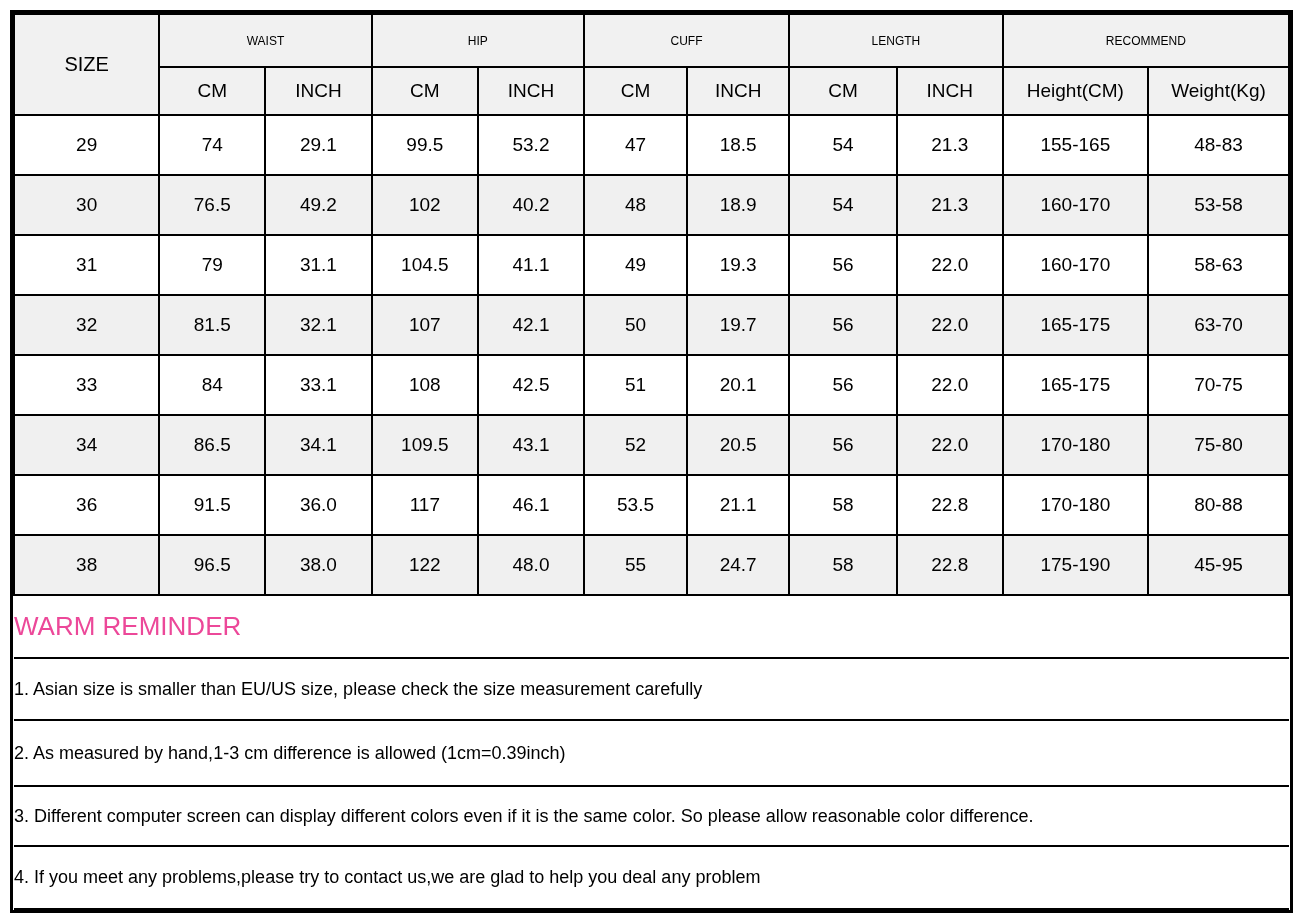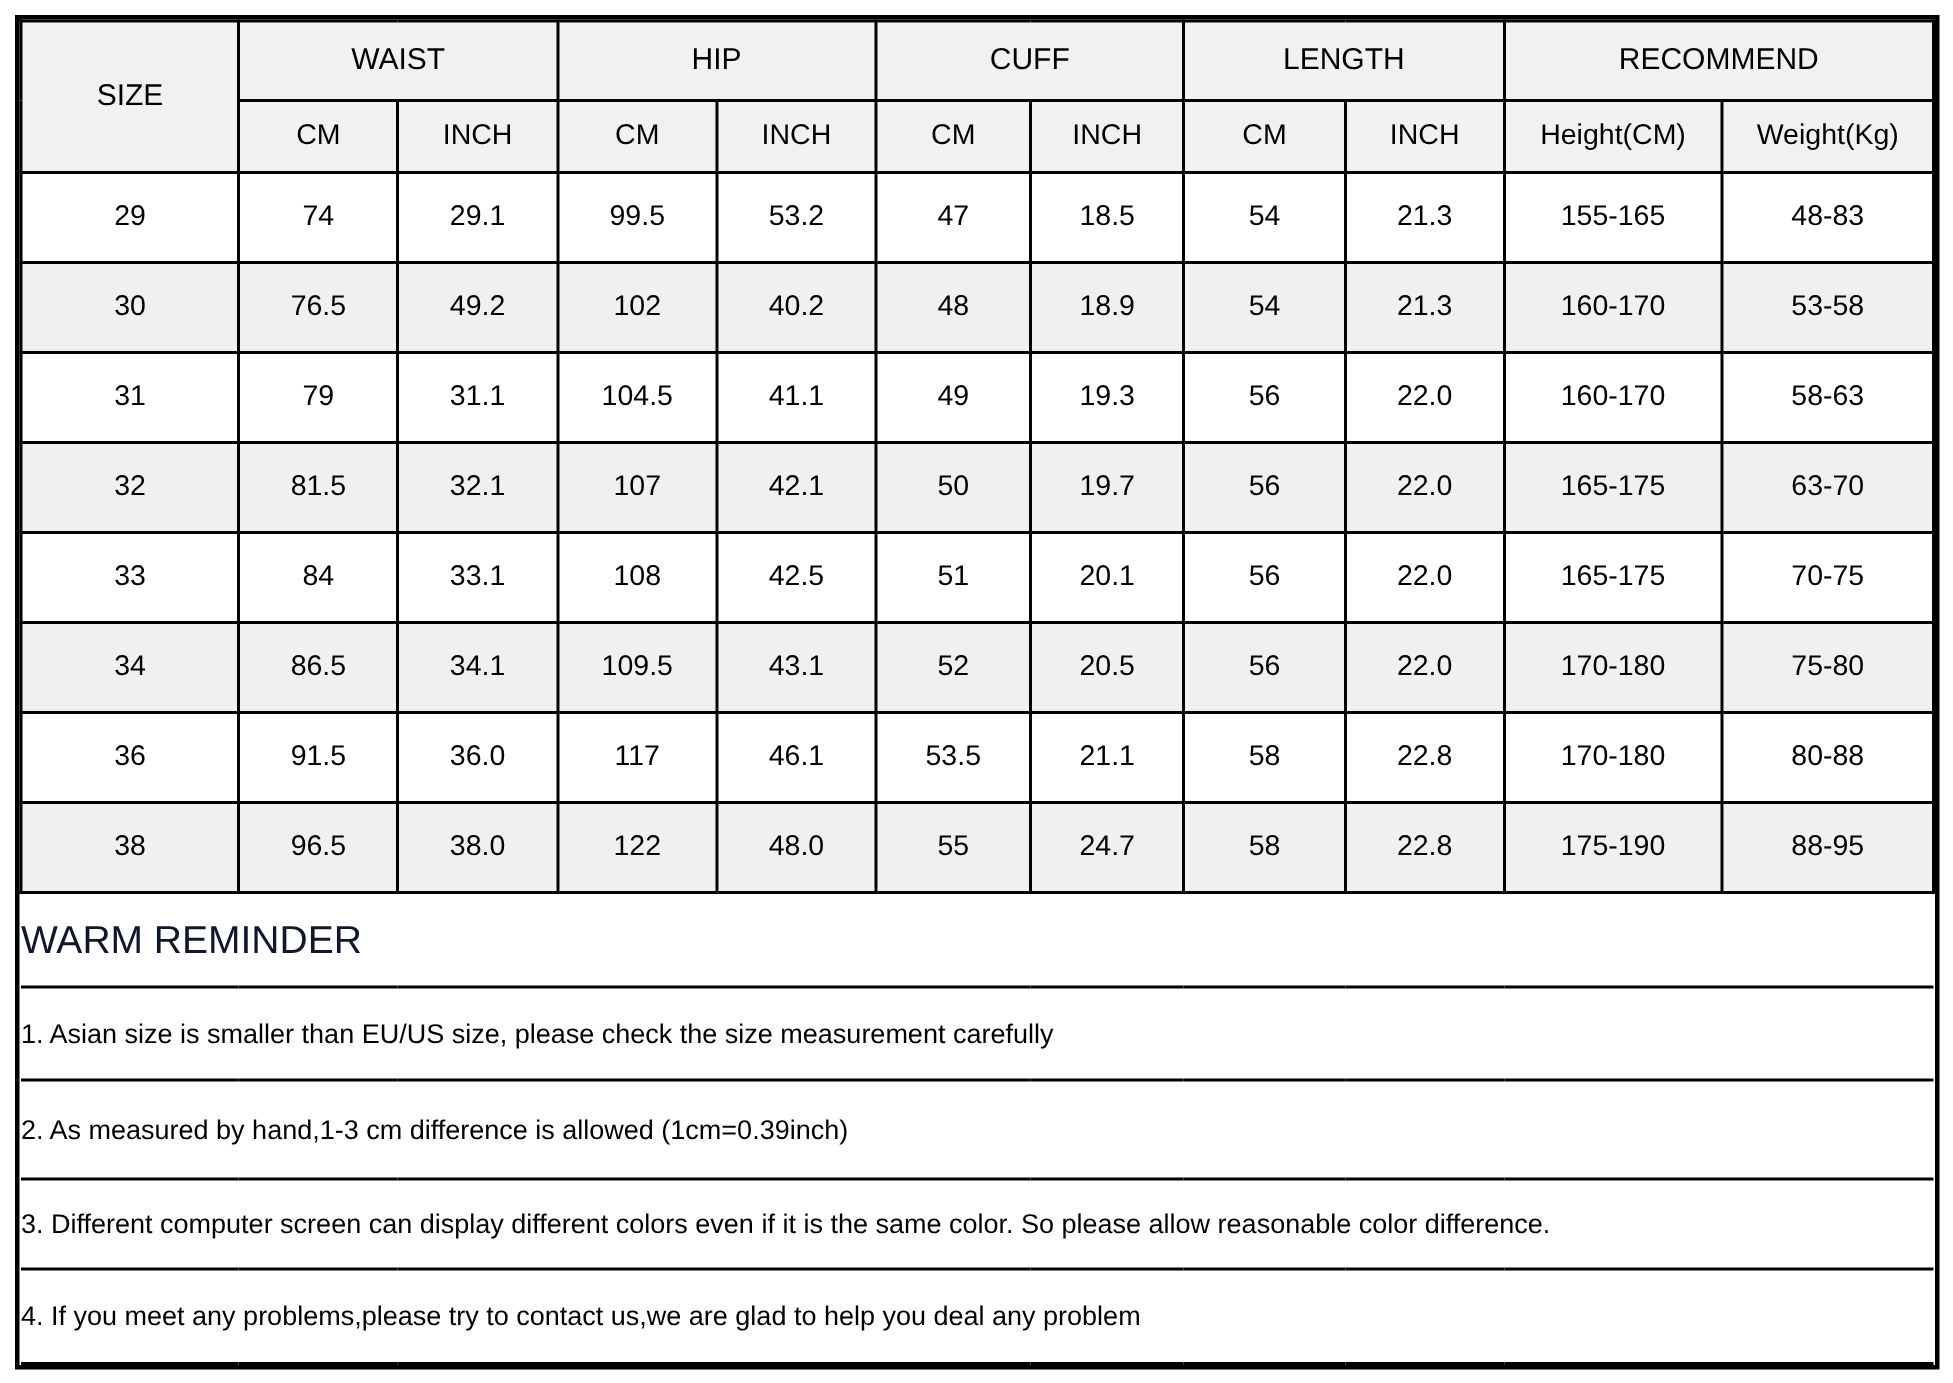--- a/index.html
+++ b/index.html
@@ -34,21 +34,21 @@
   table.size-table td {
     border: 2px solid #000000;
     text-align: center;
     vertical-align: middle;
     font-weight: normal;
     padding: 0;
     overflow: hidden;
   }
   thead th {
     background: #f1f1f1;
-    font-size: 20px;
+    font-size: 12px;
   }
   thead tr.group-row th { height: 51px; }
   thead tr.sub-row th { height: 46px; font-size: 19px; }
   thead th.size-head { font-size: 20px; }
   tbody.data-body td {
     height: 58px;
     font-size: 19px;
     background: #ffffff;
   }
   tbody.data-body tr:nth-child(even) td {
@@ -56,21 +56,21 @@
   }
   tbody.notes-body td {
     border-left: none;
     border-right: none;
     text-align: left;
     background: #ffffff;
   }
   td.reminder-title-cell {
     height: 61px;
     font-size: 26px;
-    color: #0f172a;
+    color: #ec4899;
     padding-left: 5px;
     border-top: 2px solid #000000;
     border-bottom: 1px solid #000000;
     border-radius: 16px;
   }
   td.note-cell {
     font-size: 18px;
     padding-left: 6px;
   }
   td.note-1 { height: 60px; border-top: 1px solid #000000; border-bottom: 2px solid #000000; margin-top: 44px; }
@@ -215,21 +215,21 @@
             <td>38</td>
             <td>96.5</td>
             <td>38.0</td>
             <td>122</td>
             <td>48.0</td>
             <td>55</td>
             <td>24.7</td>
             <td>58</td>
             <td>22.8</td>
             <td>175-190</td>
-            <td>88-95</td>
+            <td>45-95</td>
           </tr>
         </tbody>
       <tbody class="notes-body">
         <tr>
           <td colspan="11" class="reminder-title-cell">WARM REMINDER</td>
         </tr>
         <tr>
           <td colspan="11" class="note-cell note-1">1. Asian size is smaller than EU/US size, please check the size measurement carefully</td>
         </tr>
         <tr>

